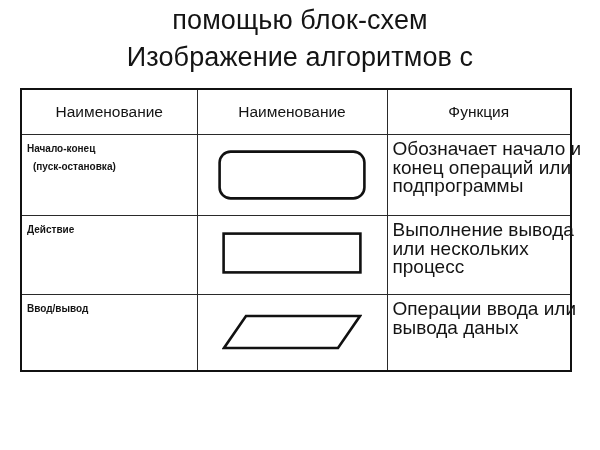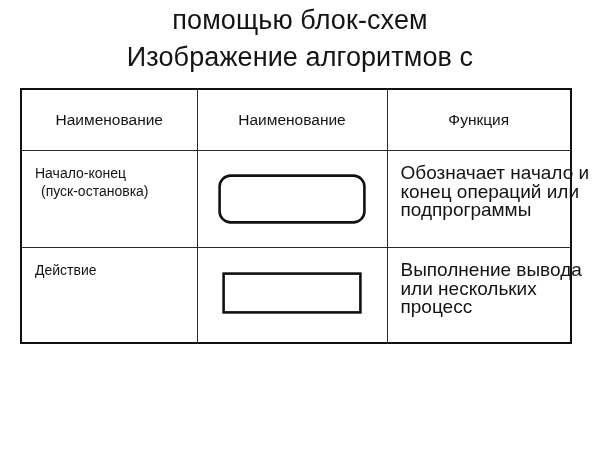--- a/index.html
+++ b/index.html
@@ -44,41 +44,42 @@
     border: 2.5px solid #111111;
     background: #ffffff;
   }
   .flowchart-table col.c-name  { width: 176px; }
   .flowchart-table col.c-sym   { width: 190px; }
   .flowchart-table col.c-func  { width: 184px; }
 
   .flowchart-table th,
   .flowchart-table td {
     border: 1px solid #2a2a2a;
-    padding: 13px;
+    padding: 5px;
     vertical-align: top;
     background: #ffffff;
   }
 
   .hdr-cell {
     height: 34px;
     text-align: center;
     font-size: 15.5px;
     font-weight: 400;
     line-height: 34px;
     color: #141414;
     white-space: nowrap;
   }
 
   .name-cell {
     padding: 7px 0 0 8px;
-    font-size: 14px;
+    font-size: 10px;
     line-height: 18px;
     color: #141414;
     text-align: left;
+    font-weight: bold;
   }
   .name-cell .ln { display: block; }
   .name-cell .ln.indent { padding-left: 6px; }
 
   .func-cell {
     padding: 7px 6px 0 8px;
     font-size: 19px;
     line-height: 18.5px;
     color: #141414;
     text-align: left;
@@ -166,16 +167,32 @@
           </svg>
         </div>
       </td>
       <td class="func-cell">
         <span class="ln">Выполнение вывода</span>
         <span class="ln">или нескольких</span>
         <span class="ln">процесс</span>
       </td>
     </tr>
 
+    <tr class="r2">
+      <td class="name-cell">
+        <span class="ln">Ввод/вывод</span>
+      </td>
+      <td class="sym-cell">
+        <div class="sym-wrap">
+          <svg class="sym-svg sym-r2" width="140" height="36" viewBox="0 0 140 36">
+            <polygon points="24,2 138,2 116,34 2,34" fill="#ffffff" stroke="#111111" stroke-width="2.6" stroke-linejoin="miter"></polygon>
+          </svg>
+        </div>
+      </td>
+      <td class="func-cell">
+        <span class="ln">Операции ввода или</span>
+        <span class="ln">вывода даных</span>
+      </td>
+    </tr>
 
 
   </tbody>
 </table>
 
 </body></html>

